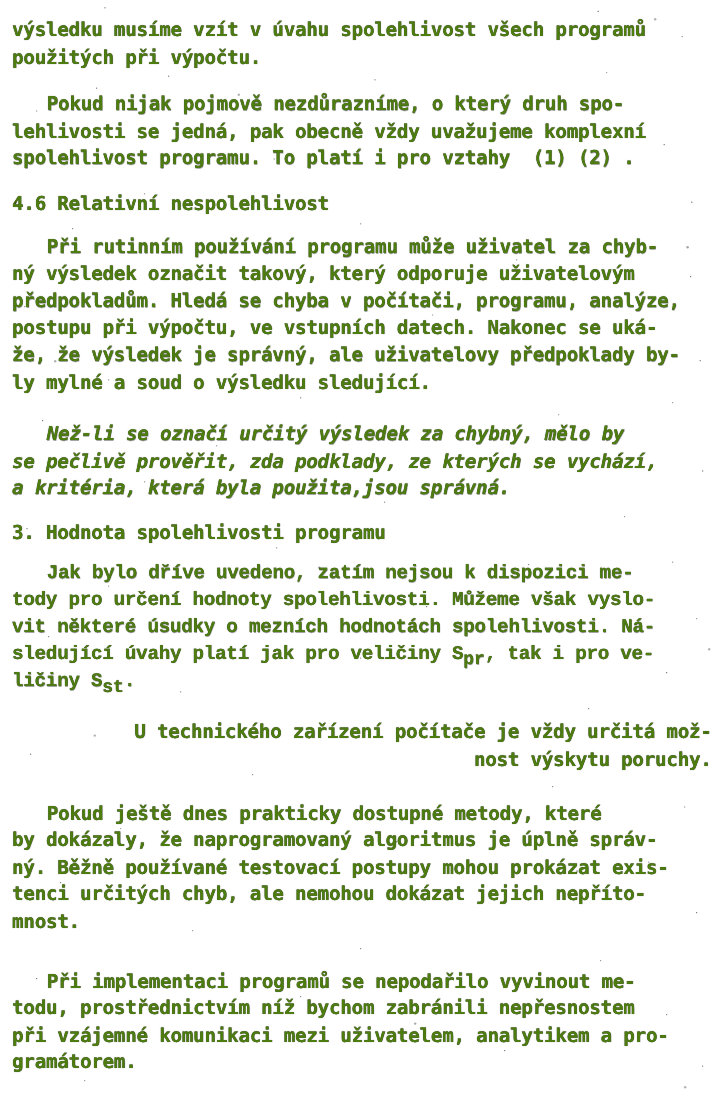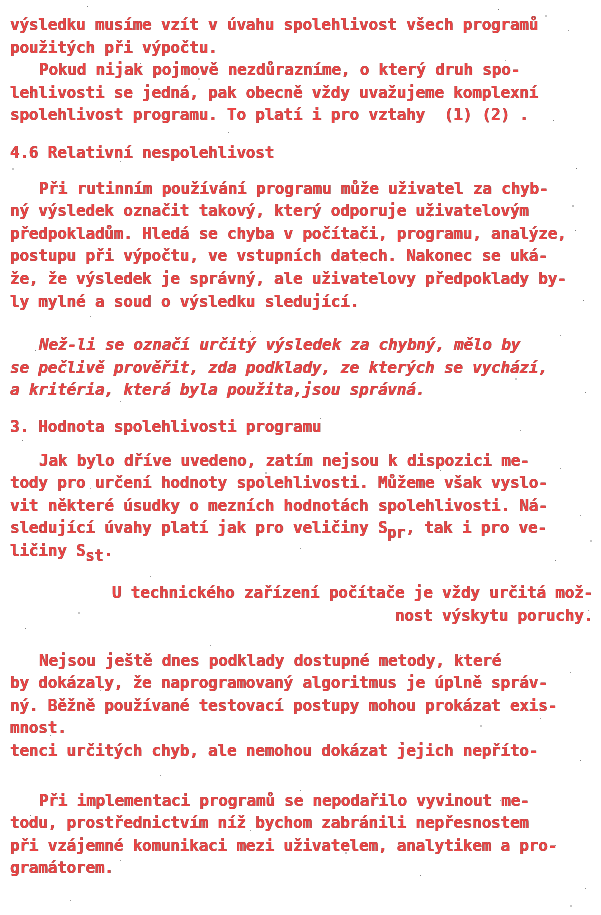--- a/index.html
+++ b/index.html
@@ -9,35 +9,35 @@
     overflow: hidden;
   }
   .sheet {
     position: relative;
     width: 601px; height: 915px;
     padding: 14px 8px 0 10px;
     font-family: "DejaVu Sans Mono", monospace;
     font-weight: 700;
     font-size: 16px;
     line-height: 22.6px;
-    color: #ef4444;
+    color: #4d7c0f;
     background: #ffffff;
   }
   .line {
     white-space: pre;
     letter-spacing: -0.2px;
     text-shadow: 0 0 0.6px rgba(15,15,15,0.85), 0.3px 0.3px 0 rgba(20,20,20,0.35);
   }
   .ind .line:first-child { padding-left: 29px; }
-  .m17 { }
+  .m17 { margin-top: 17px; }
   .m15 { margin-top: 15px; }
   .m13 { margin-top: 13px; }
   .m21 { margin-top: 21px; font-style: italic; }
   .m25 { margin-top: 14px; }
-  .m11 { margin-top: 11px; }
+  .m11 { margin-top: 11px; font-family: Liberation Mono, monospace; }
   .m20 { margin-top: 20px; text-align: right; }
   .m22 { margin-top: 22px; }
   .m27 { margin-top: 27px; }
   .sub {
     font-size: 15px;
     line-height: 0;
     vertical-align: -4.5px;
     letter-spacing: 0;
   }
   
@@ -125,25 +125,25 @@
     <div class="line"><span>sledující úvahy platí jak pro veličiny S</span><span class="sub">pr</span><span>, tak i pro ve-</span></div>
     <div class="line"><span>ličiny S</span><span class="sub">st</span><span>.</span></div>
   </section>
 
   <section class="block ind m20">
     <div class="line">U technického zařízení počítače je vždy určitá mož-</div>
     <div class="line">nost výskytu poruchy.</div>
   </section>
 
   <section class="block ind m22">
-    <div class="line">Nejsou ještě dnes podklady dostupné metody, které</div>
+    <div class="line">Pokud ještě dnes prakticky dostupné metody, které</div>
     <div class="line">by dokázaly, že naprogramovaný algoritmus je úplně správ-</div>
     <div class="line">ný. Běžně používané testovací postupy mohou prokázat exis-</div>
+    <div class="line">tenci určitých chyb, ale nemohou dokázat jejich nepříto-</div>
     <div class="line">mnost.</div>
-    <div class="line">tenci určitých chyb, ale nemohou dokázat jejich nepříto-</div>
   </section>
 
   <section class="block ind m27">
     <div class="line">Při implementaci programů se nepodařilo vyvinout me-</div>
     <div class="line">todu, prostřednictvím níž bychom zabránili nepřesnostem</div>
     <div class="line">při vzájemné komunikaci mezi uživatelem, analytikem a pro-</div>
     <div class="line">gramátorem.</div>
   </section>
 </div>
 

